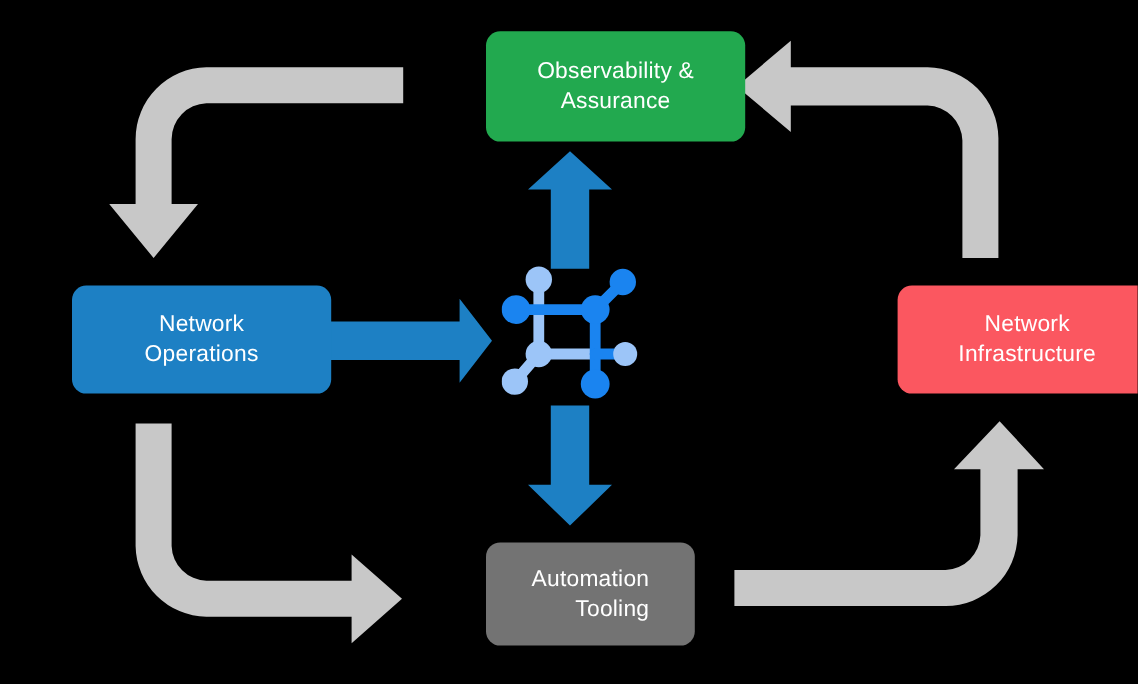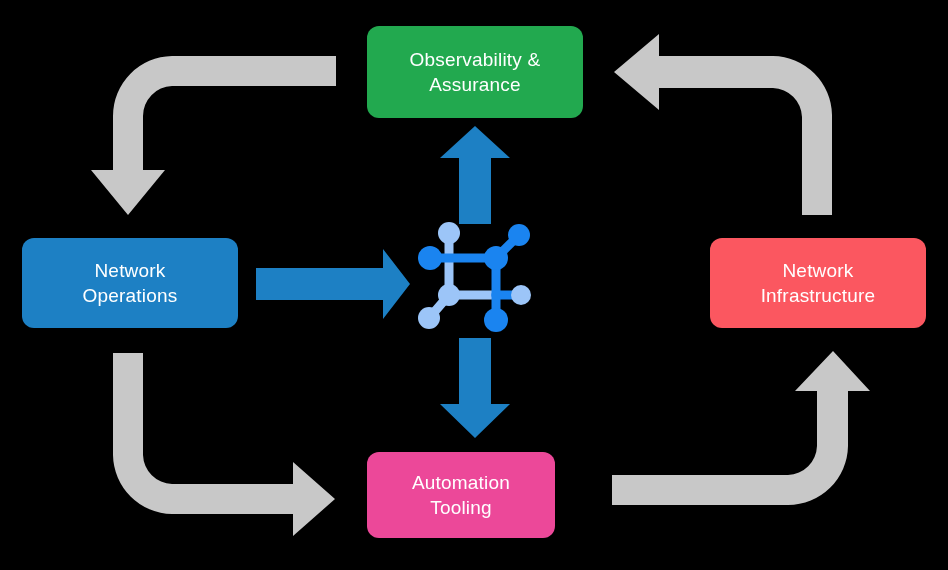--- a/index.html
+++ b/index.html
@@ -35,20 +35,21 @@
     align-items: center;
     justify-content: center;
     text-align: center;
     color: #ffffff;
     font-size: 19px;
     line-height: 1.32;
     font-weight: 400;
     letter-spacing: 0.2px;
     padding: 4px 10px;
     user-select: none;
+    margin-left: 38px;
   }
   .node-box .label-text {
     display: block;
     white-space: pre-line;
   }
   #box-observability {
     left: 367px;
     top: 26px;
     width: 216px;
     height: 92px;
@@ -64,23 +65,24 @@
   #box-network-infrastructure {
     left: 710px;
     top: 238px;
     width: 216px;
     height: 90px;
     background: #fb5760;
   }
   #box-automation-tooling {
     left: 367px;
     top: 452px;
-    width: 188px;
+    width: 174px;
     height: 86px;
-    background: #ec4899;
+    background: #737373;
+    text-align: right;
   }
   #center-icon {
     position: absolute;
     left: 418px;
     top: 218px;
     width: 116px;
     height: 116px;
   }
 </style>
 </head>

